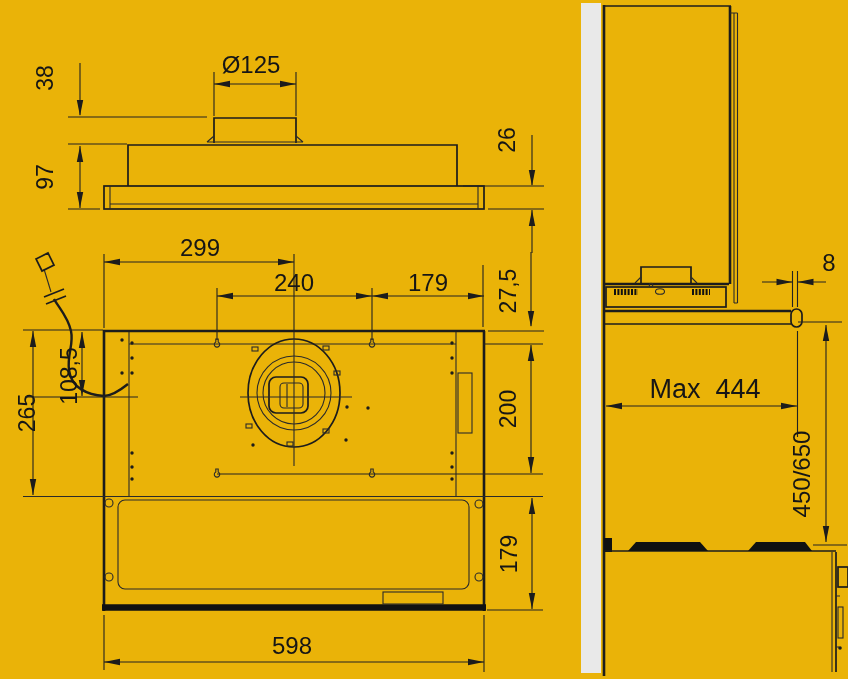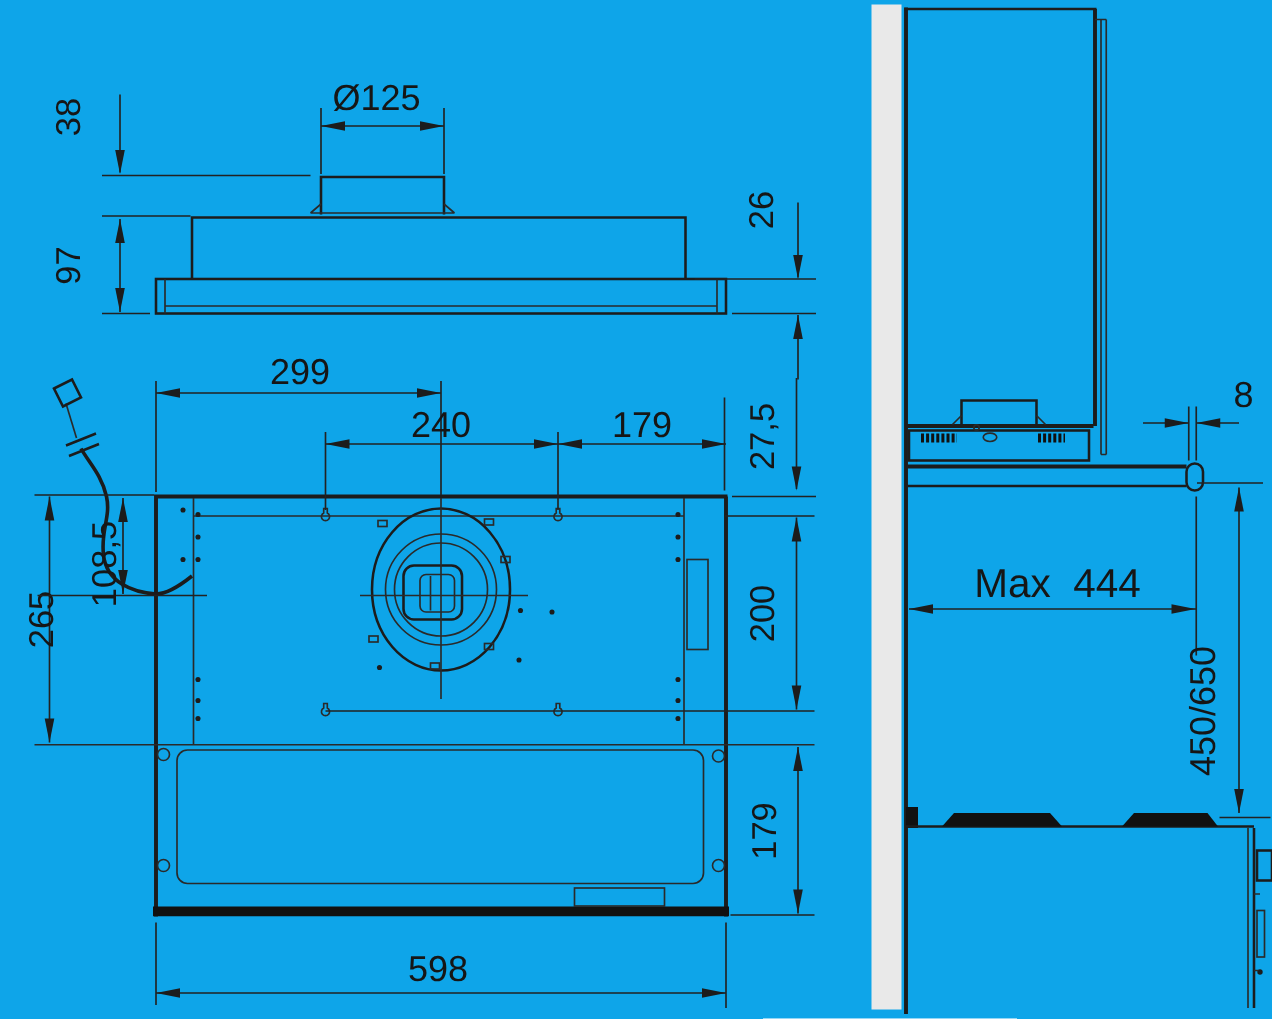--- a/index.html
+++ b/index.html
@@ -1,16 +1,16 @@
 <!DOCTYPE html>
 <html><head>
 <meta charset="utf-8">
 <style>
   html,body{margin:0;padding:0;background:#ffffff;}
-  .stage{width:848px;height:679px;position:relative;background:#0ea5e9;overflow:hidden;}
+  .stage{width:848px;height:679px;position:relative;background:#eab308;overflow:hidden;}
   svg{display:block;}
   
   .s1{stroke:#1c1c1c;stroke-width:2.6;fill:none;stroke-linecap:butt;}
   .s2{stroke:#1c1c1c;stroke-width:1.7;fill:none;}
   .s3{stroke:#2a2a2a;stroke-width:1.1;fill:none;}
   .sb{stroke:#111111;stroke-width:6.5;fill:none;}
   .dim{stroke:#222222;stroke-width:1.1;fill:none;}
   .ah{fill:#1c1c1c;stroke:none;}
   .dot{fill:#1c1c1c;stroke:none;}
   .fillL{fill:#111111;stroke:none;}

